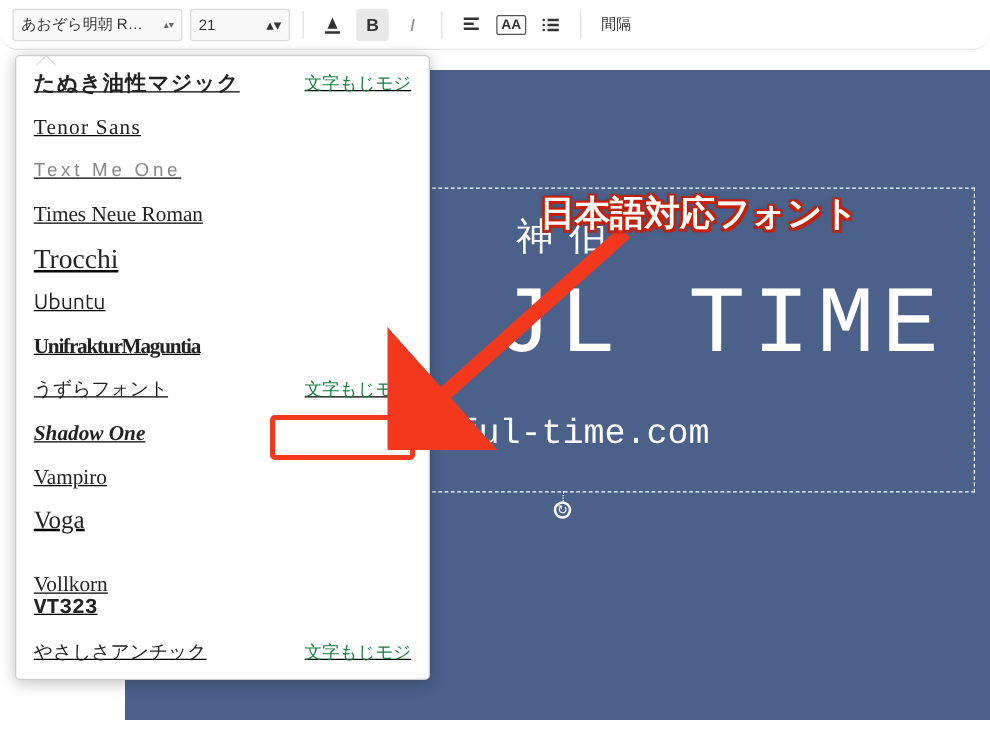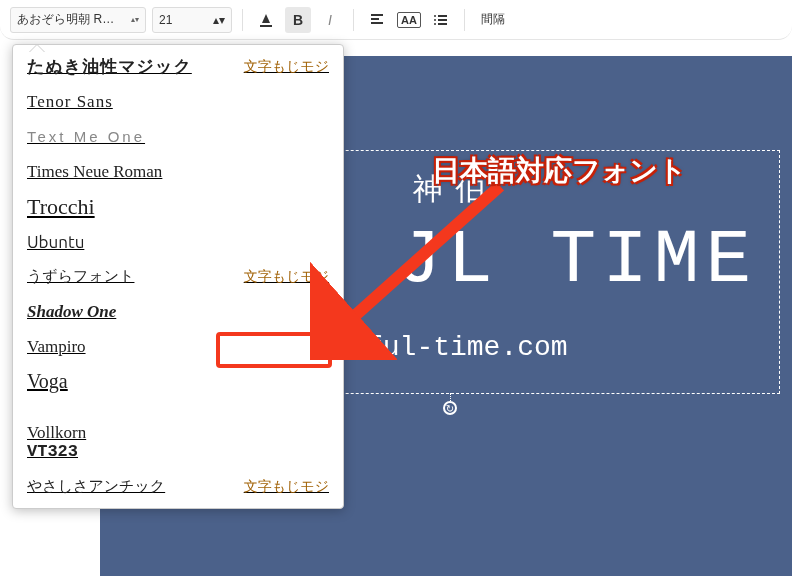--- a/index.html
+++ b/index.html
@@ -55,21 +55,21 @@
   }
   .font-dropdown::before {
     content: ""; position: absolute; top: -8px; left: 16px;
     border: 8px solid transparent; border-bottom-color: #fff;
     filter: drop-shadow(0 -1px 0 #ccc);
   }
   .font-item {
     display: flex; align-items: center; justify-content: space-between;
     padding: 6px 14px; font-size: 17px; color: #222; height: 35px;
   }
-  .font-item .sample { color: #a16207; font-size: 14px; }
+  .font-item .sample { color: #15803d; font-size: 14px; }
   .font-item.tanuki .name { font-weight: 900; letter-spacing: 1px; }
   .font-item.tenor .name { font-family: Georgia, serif; letter-spacing: 1px; }
   .font-item.textme .name { color: #888; letter-spacing: 3px; font-size: 15px; }
   .font-item.times .name { font-family: "Times New Roman", serif; }
   .font-item.trocchi .name { font-family: Georgia, serif; font-size: 22px; }
   .font-item.ubuntu .name { font-family: Ubuntu, sans-serif; }
   .font-item.unifraktur .name { font-family: serif; font-weight: 800; letter-spacing: -1px; }
   .font-item.uzura .name { font-size: 15px; }
   .font-item.vampiro .name { font-style: italic; font-weight: 700; font-family: cursive; }
   .font-item.vast .name { font-weight: 900; letter-spacing: 2px; font-size: 16px; }
@@ -157,20 +157,23 @@
     </div>
     <div class="font-item times">
       <span class="name">Times Neue Roman</span>
     </div>
     <div class="font-item trocchi">
       <span class="name">Trocchi</span>
     </div>
     <div class="font-item ubuntu">
       <span class="name">Ubuntu</span>
     </div>
+    <div class="font-item unifraktur">
+      <span class="name">UnifrakturMaguntia</span>
+    </div>
     <div class="font-item uzura">
       <span class="name">うずらフォント</span>
       <span class="sample">文字もじモジ</span>
     </div>
     <div class="font-item vampiro">
       <span class="name">Shadow One</span>
     </div>
     <div class="font-item vidaloka">
       <span class="name">Vampiro</span>
     </div>

